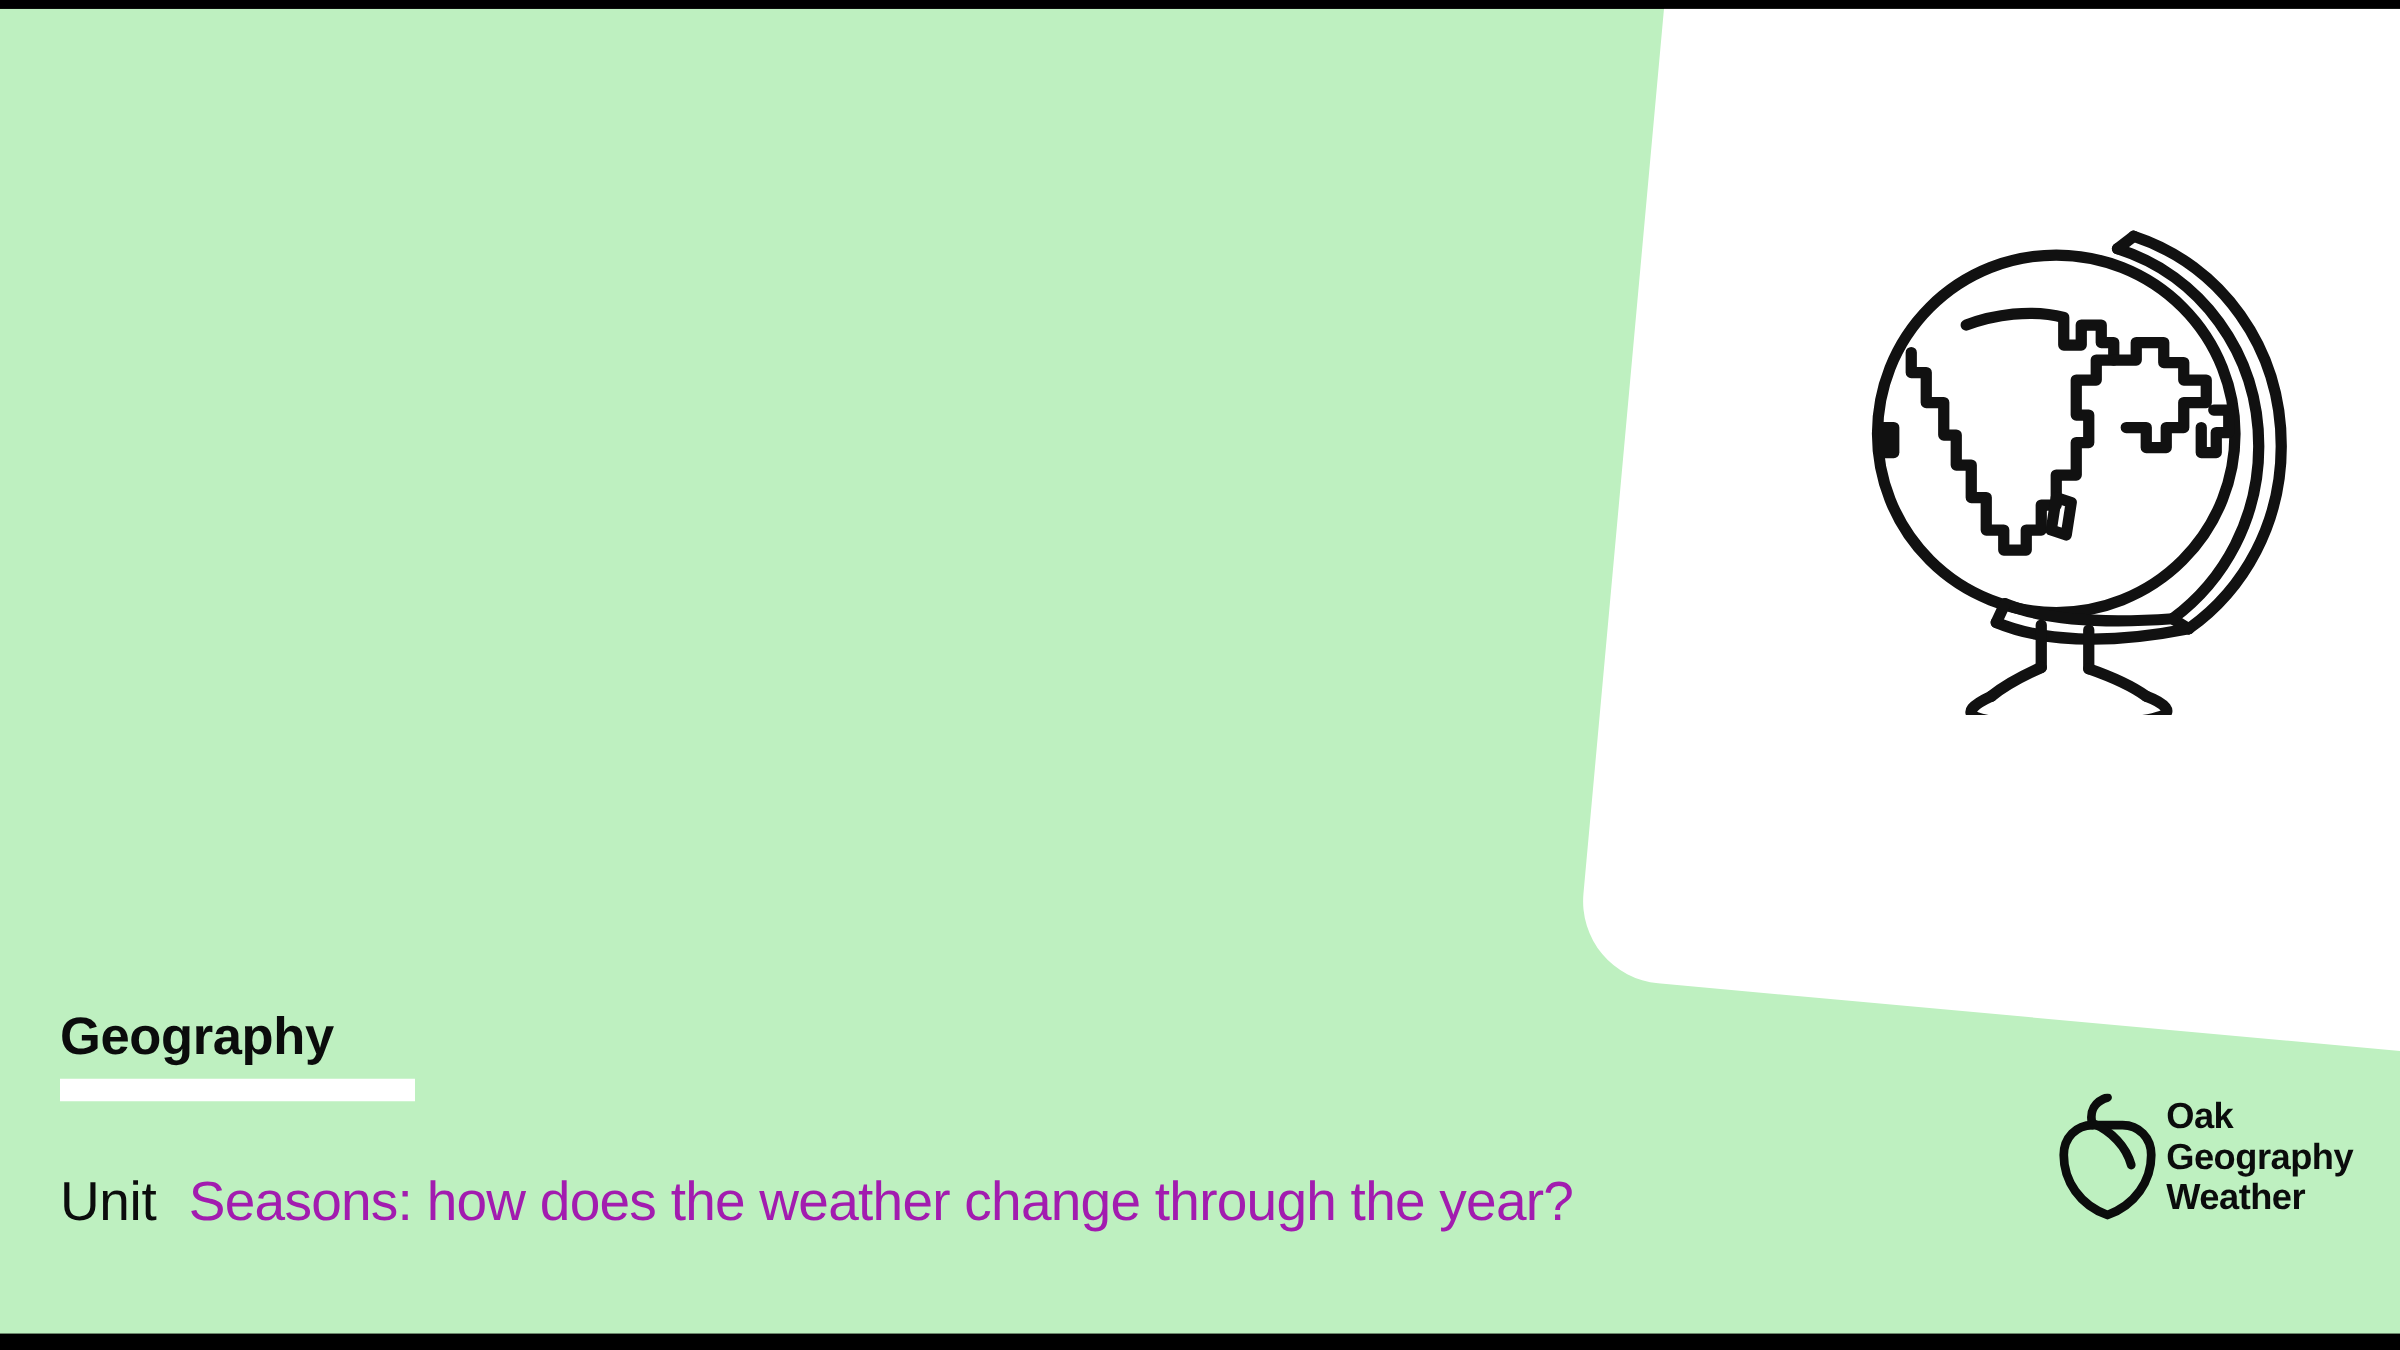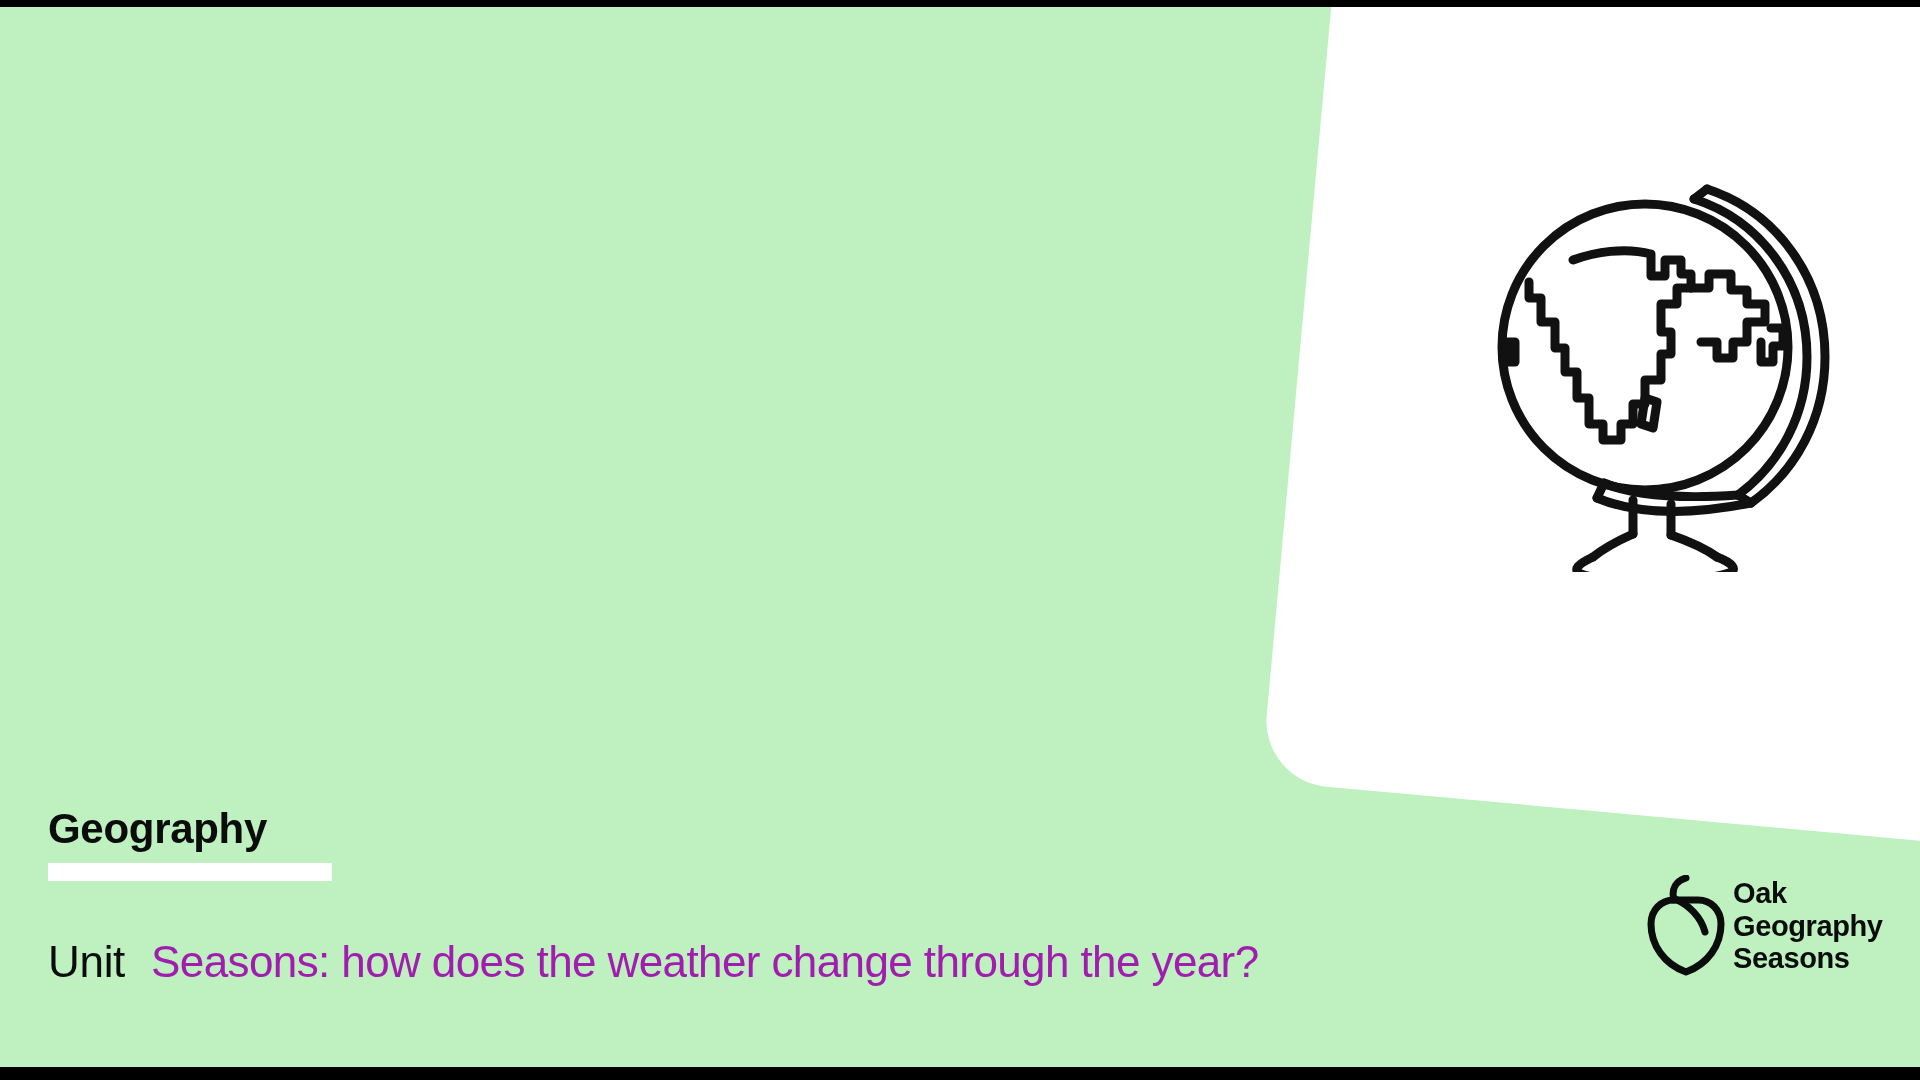--- a/index.html
+++ b/index.html
@@ -234,21 +234,21 @@
                    C76 70 63 89 41 97 Z"></path>
 
           <path d="M29 25 C26 14 31 6 41 3"></path>
 
           <path d="M30 24 C44 30 56 42 60 57"></path>
         </svg>
       </div>
       <div class="oak-words">
         <span>Oak</span>
         <span>Geography</span>
-        <span>Seasons</span>
+        <span>Weather</span>
       </div>
     </div>
 
   </div>
 
   <div class="bar-bottom"></div>
 
 </div>
 
 </body></html>

